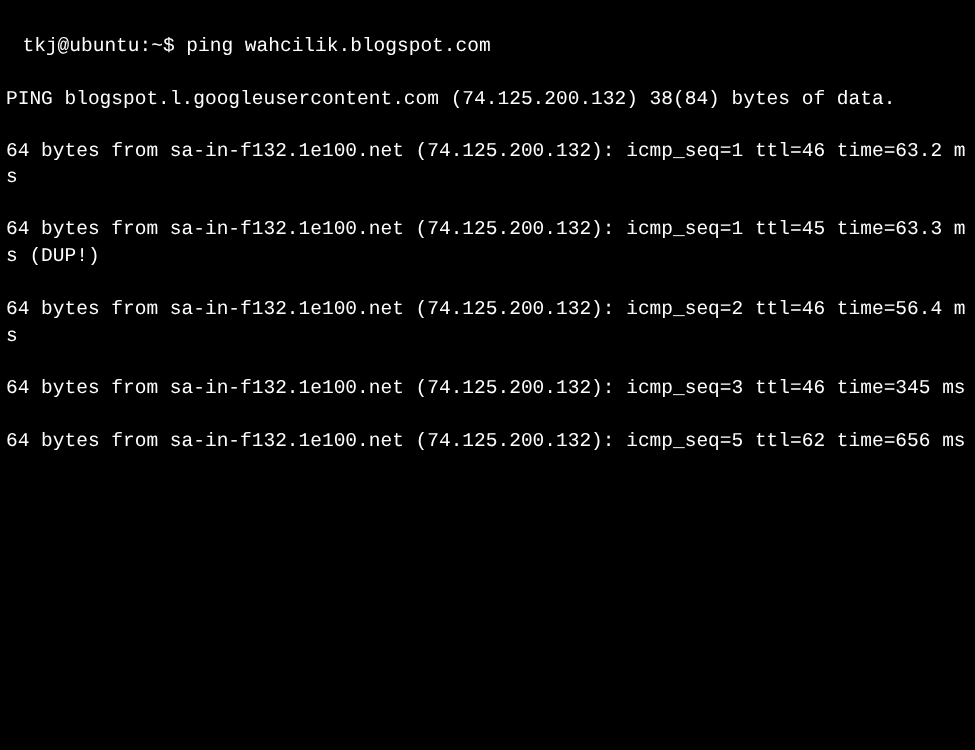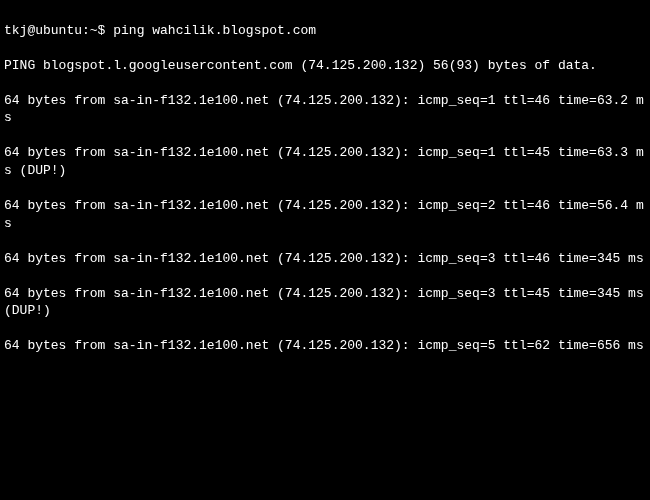--- a/index.html
+++ b/index.html
@@ -17,36 +17,36 @@
       height: 500px;
       overflow: hidden;
       line-height: 1.35;
     }
     .terminal {
       white-space: pre-wrap;
       word-break: break-all;
     }
     .prompt {
       display: inline;
+      margin-left: 11px;
     }
     .line {
       display: block;
     }
   </style>
 </head>
 <body>
 
 <div class="terminal">
 <span class="line"><span class="prompt">tkj@ubuntu:~$</span> <span>ping wahcilik.blogspot.com</span></span>
-<span class="line">PING blogspot.l.googleusercontent.com (74.125.200.132) 56(93) bytes of data.</span>
+<span class="line">PING blogspot.l.googleusercontent.com (74.125.200.132) 38(84) bytes of data.</span>
 <span class="line">64 bytes from sa-in-f132.1e100.net (74.125.200.132): icmp_seq=1 ttl=46 time=63.2 ms</span>
 <span class="line">64 bytes from sa-in-f132.1e100.net (74.125.200.132): icmp_seq=1 ttl=45 time=63.3 ms (DUP!)</span>
 <span class="line">64 bytes from sa-in-f132.1e100.net (74.125.200.132): icmp_seq=2 ttl=46 time=56.4 ms</span>
 <span class="line">64 bytes from sa-in-f132.1e100.net (74.125.200.132): icmp_seq=3 ttl=46 time=345 ms</span>
-<span class="line">64 bytes from sa-in-f132.1e100.net (74.125.200.132): icmp_seq=3 ttl=45 time=345 ms (DUP!)</span>
 <span class="line">64 bytes from sa-in-f132.1e100.net (74.125.200.132): icmp_seq=5 ttl=62 time=656 ms</span>
 
 
 
 
 
 
 
 
 

